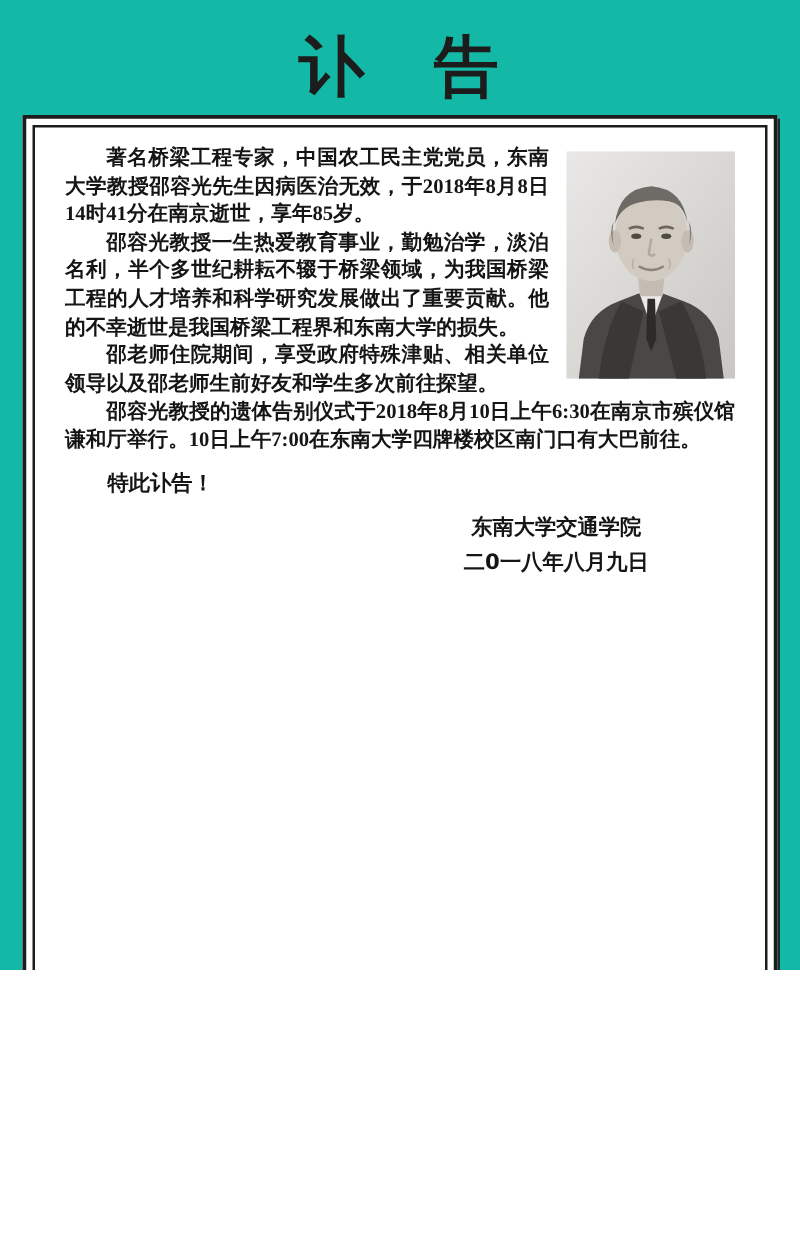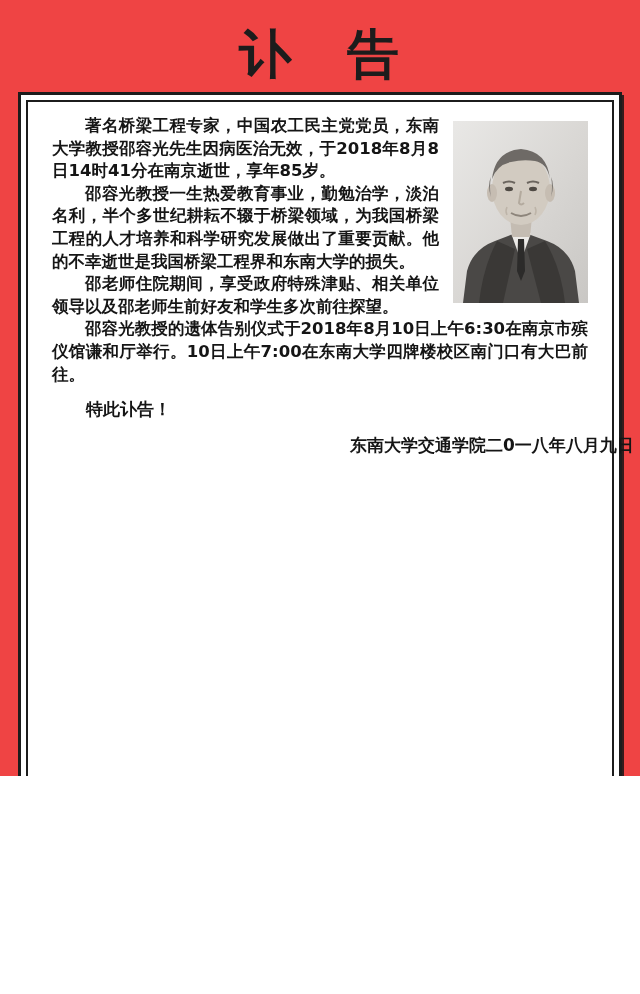--- a/index.html
+++ b/index.html
@@ -1,19 +1,19 @@
 <!DOCTYPE html>
 <html lang="zh"><head>
 <meta charset="utf-8">
 <style>
   html,body{margin:0;padding:0;background:#fff;}
   .page{
     position:relative;
     width:640px;height:776px;
-    background:#ef4444;
+    background:#14b8a6;
     overflow:hidden;
     font-family:"DejaVu Sans","Liberation Sans",sans-serif;
     color:#151515;
     -webkit-font-smoothing:antialiased;
   }
   .doc-title{
     margin:26px 0 10px 0;
     text-align:center;
     font-size:52px;
     line-height:56px;
@@ -36,35 +36,36 @@
   }
   .body-text{
     font-size:16.5px;
     line-height:22.6px;
     font-weight:bold;
     text-align:justify;
   }
   .body-text p{
     margin:0;
     text-indent:2em;
+    font-family:Liberation Serif, serif;
   }
   .portrait{
     float:right;
     width:135px;
     height:182px;
     margin:6px 0 10px 14px;
     display:block;
   }
   .closing{
     margin-top:12px !important;
     font-size:17px;
   }
   .signature{
     display:flex;
-    flex-direction:row;
+    flex-direction:column;
     align-items:center;
     width:190px;
     margin:10px 48px 0 auto;
     font-size:17px;
     line-height:28px;
     font-weight:bold;
     white-space:nowrap;
   }
   .attachment{
     margin:16px 0 0 55px;

